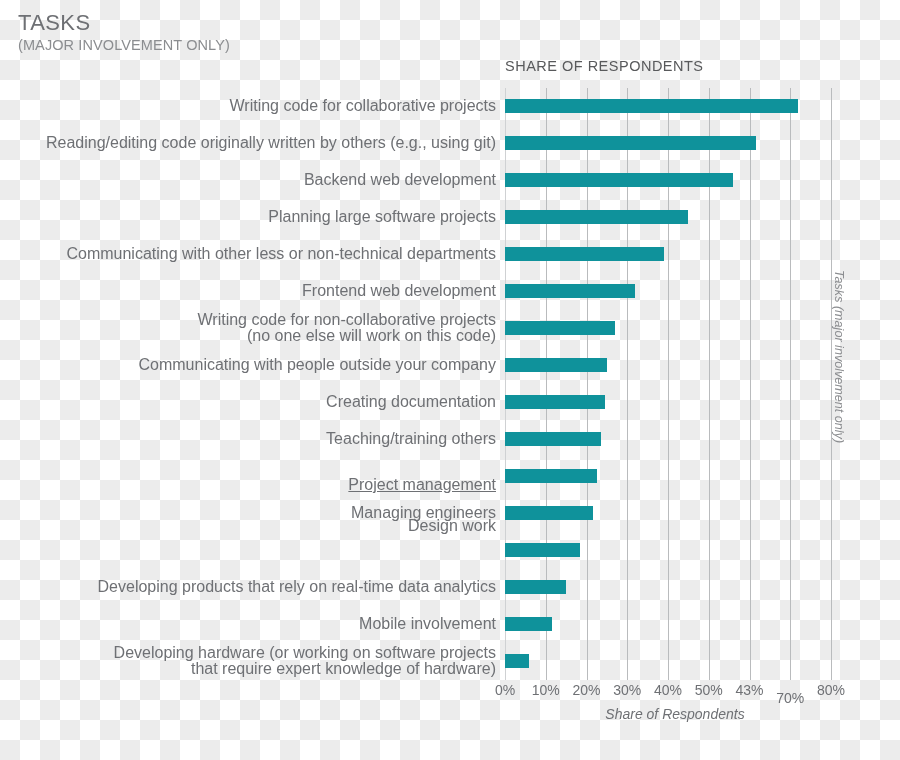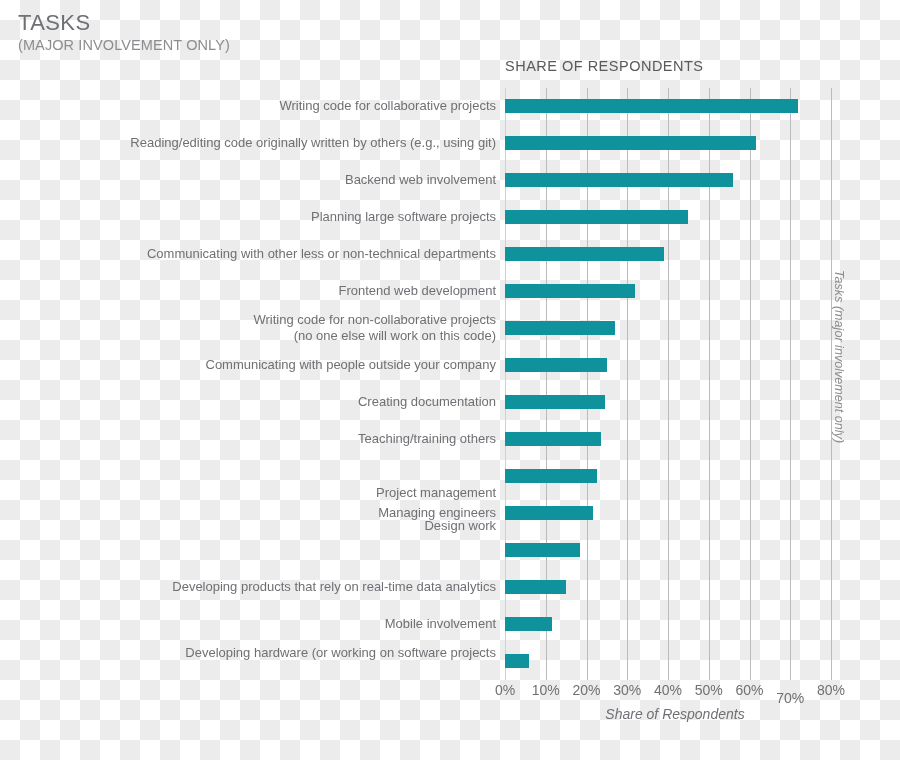--- a/index.html
+++ b/index.html
@@ -107,21 +107,21 @@
     left: 0;
     top: 88px;
     width: 496px;
     height: 592px;
   }
   .cat-label {
     position: absolute;
     right: 0;
     width: 100%;
     text-align: right;
-    font-size: 13px;
+    font-size: 16px;
     color: #6e7074;
     line-height: 16.5px;
     font-weight: 400;
   }
 
   
   .tick-labels {
     position: absolute;
     left: 0;
     top: 682px;
@@ -171,21 +171,21 @@
   <div id="chart-title">SHARE OF RESPONDENTS</div>
 
   <div class="cat-labels" id="cat-labels">
       <div class="cat-label" style="top: 9.75px;">
         <div>Writing code for collaborative projects</div>
       </div>
       <div class="cat-label" style="top: 46.75px;">
         <div>Reading/editing code originally written by others (e.g., using git)</div>
       </div>
       <div class="cat-label" style="top: 83.75px;">
-        <div>Backend web involvement</div>
+        <div>Backend web development</div>
       </div>
       <div class="cat-label" style="top: 120.75px;">
         <div>Planning large software projects</div>
       </div>
       <div class="cat-label" style="top: 157.75px; padding-left: 26px;">
         <div>Communicating with other less or non-technical departments</div>
       </div>
       <div class="cat-label" style="top: 194.75px;">
         <div>Frontend web development</div>
       </div>
@@ -195,37 +195,38 @@
       </div>
       <div class="cat-label" style="top: 268.75px;">
         <div>Communicating with people outside your company</div>
       </div>
       <div class="cat-label" style="top: 305.75px;">
         <div>Creating documentation</div>
       </div>
       <div class="cat-label" style="top: 342.75px;">
         <div>Teaching/training others</div>
       </div>
-      <div class="cat-label" style="top: 397px;">
+      <div class="cat-label" style="top: 389px; text-decoration: underline;">
         <div>Project management</div>
       </div>
       <div class="cat-label" style="top: 416.75px;">
         <div>Managing engineers</div>
       </div>
       <div class="cat-label" style="top: 430px;">
         <div>Design work</div>
       </div>
       <div class="cat-label" style="top: 490.75px; margin-left: 39px;">
         <div>Developing products that rely on real-time data analytics</div>
       </div>
       <div class="cat-label" style="top: 527.75px;">
         <div>Mobile involvement</div>
       </div>
       <div class="cat-label" style="top: 556.5px;">
         <div>Developing hardware (or working on software projects</div>
+        <div>that require expert knowledge of hardware)</div>
       </div>
     </div>
 
   <div id="plot">
     <div id="gridlines">
         <div class="gridline axis" style="left: 0px;"></div>
         <div class="gridline" style="left: 40.75px;"></div>
         <div class="gridline" style="left: 81.5px;"></div>
         <div class="gridline" style="left: 122.25px;"></div>
         <div class="gridline" style="left: 163px;"></div>
@@ -286,21 +287,21 @@
       </div>
   </div>
 
   <div class="tick-labels" id="tick-labels">
       <div class="tick-label" style="left: 505px;">0%</div>
       <div class="tick-label" style="left: 545.75px;">10%</div>
       <div class="tick-label" style="left: 586.5px;">20%</div>
       <div class="tick-label" style="left: 627.25px;">30%</div>
       <div class="tick-label" style="left: 668px;">40%</div>
       <div class="tick-label" style="left: 708.75px;">50%</div>
-      <div class="tick-label" style="left: 749.5px;">60%</div>
+      <div class="tick-label" style="left: 749.5px;">43%</div>
       <div class="tick-label" style="left: 790.25px; margin-top: 8px;">70%</div>
       <div class="tick-label" style="left: 831px;">80%</div>
     </div>
 
   <div id="xlabel">Share of Respondents</div>
 
   <div id="ylabel-right">Tasks (major involvement only)</div>
 
 </div>
 

